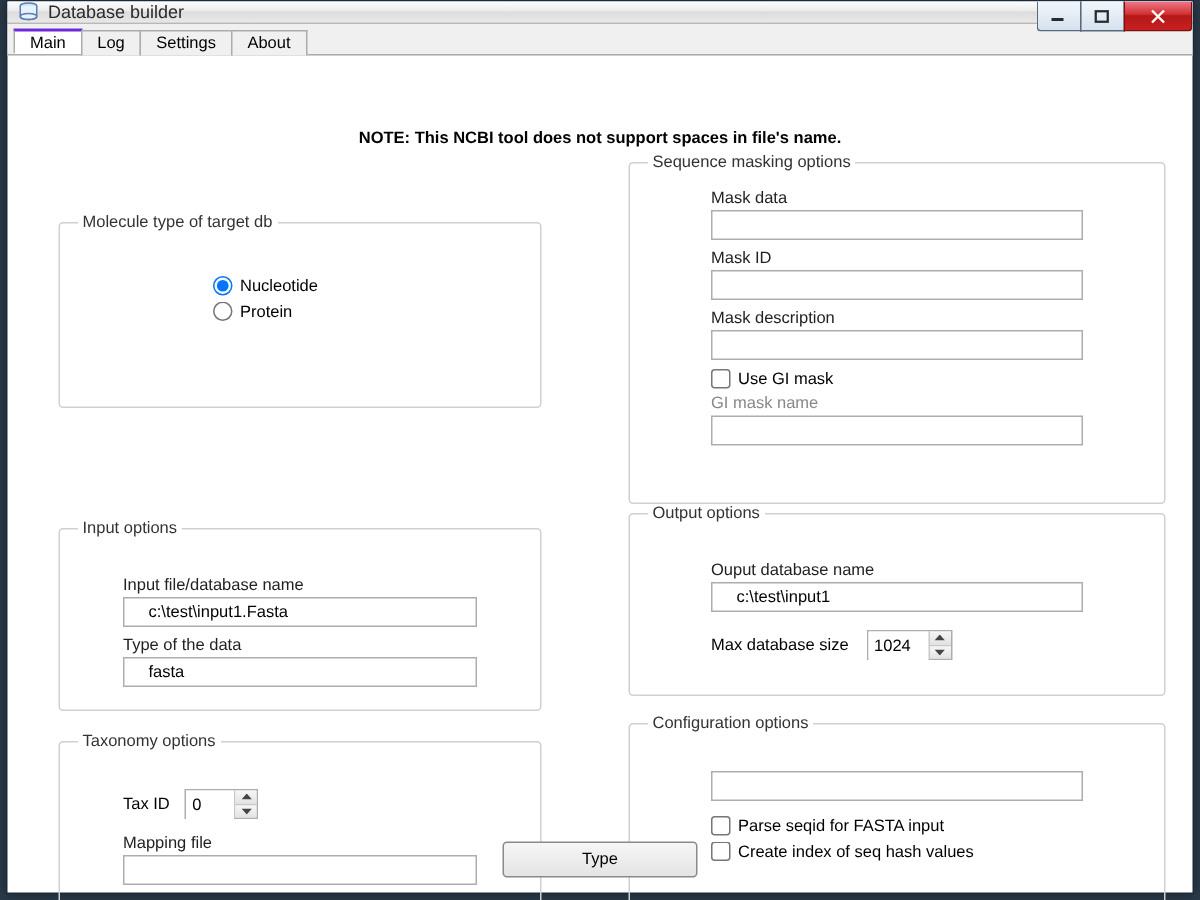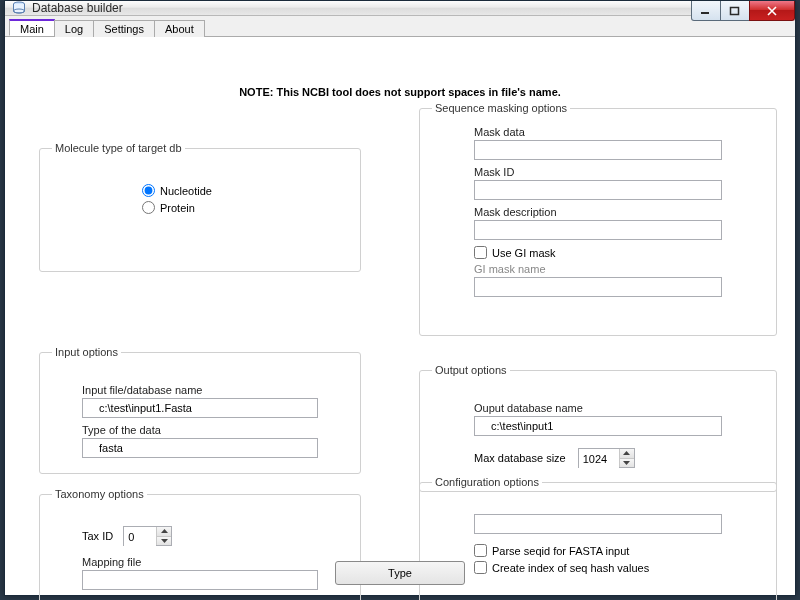--- a/index.html
+++ b/index.html
@@ -43,21 +43,21 @@
 .spinner .spbtn div { flex: 1; background: linear-gradient(#f6f6f6,#e2e2e2); display: flex; align-items: center; justify-content: center; cursor: default; }
 .spinner .spbtn div:first-child { border-bottom: 1px solid #c8c8c8; }
 .spinner .spbtn svg { width: 7px; height: 4px; }
 
 .startbtn { position: absolute; left: 50%; transform: translateX(-50%); bottom: 4px; width: 130px; height: 24px; background: linear-gradient(#f6f6f6,#e4e4e4); border: 1px solid #8a8a8a; border-radius: 3px; cursor: default; }
 
 
 #fs-molecule { left: 28px; top: 58px; width: 322px; height: 130px; }
 #fs-masking { left: 408px; top: 18px; width: 358px; height: 234px; }
 #fs-input   { left: 28px; top: 262px; width: 322px; height: 128px; }
-#fs-output  { left: 408px; top: 280px; width: 358px; height: 128px; }
+#fs-output  { left: 408px; top: 252px; width: 358px; height: 128px; }
 #fs-tax     { left: 28px; top: 404px; width: 322px; height: 128px; }
 #fs-config  { left: 408px; top: 392px; width: 358px; height: 128px; }
 
 .inner { padding: 8px 30px; }
 .inner2 { padding: 4px 42px; }
 .field { margin-bottom: 6px; }
 </style>
 </head>
 <body>
 

